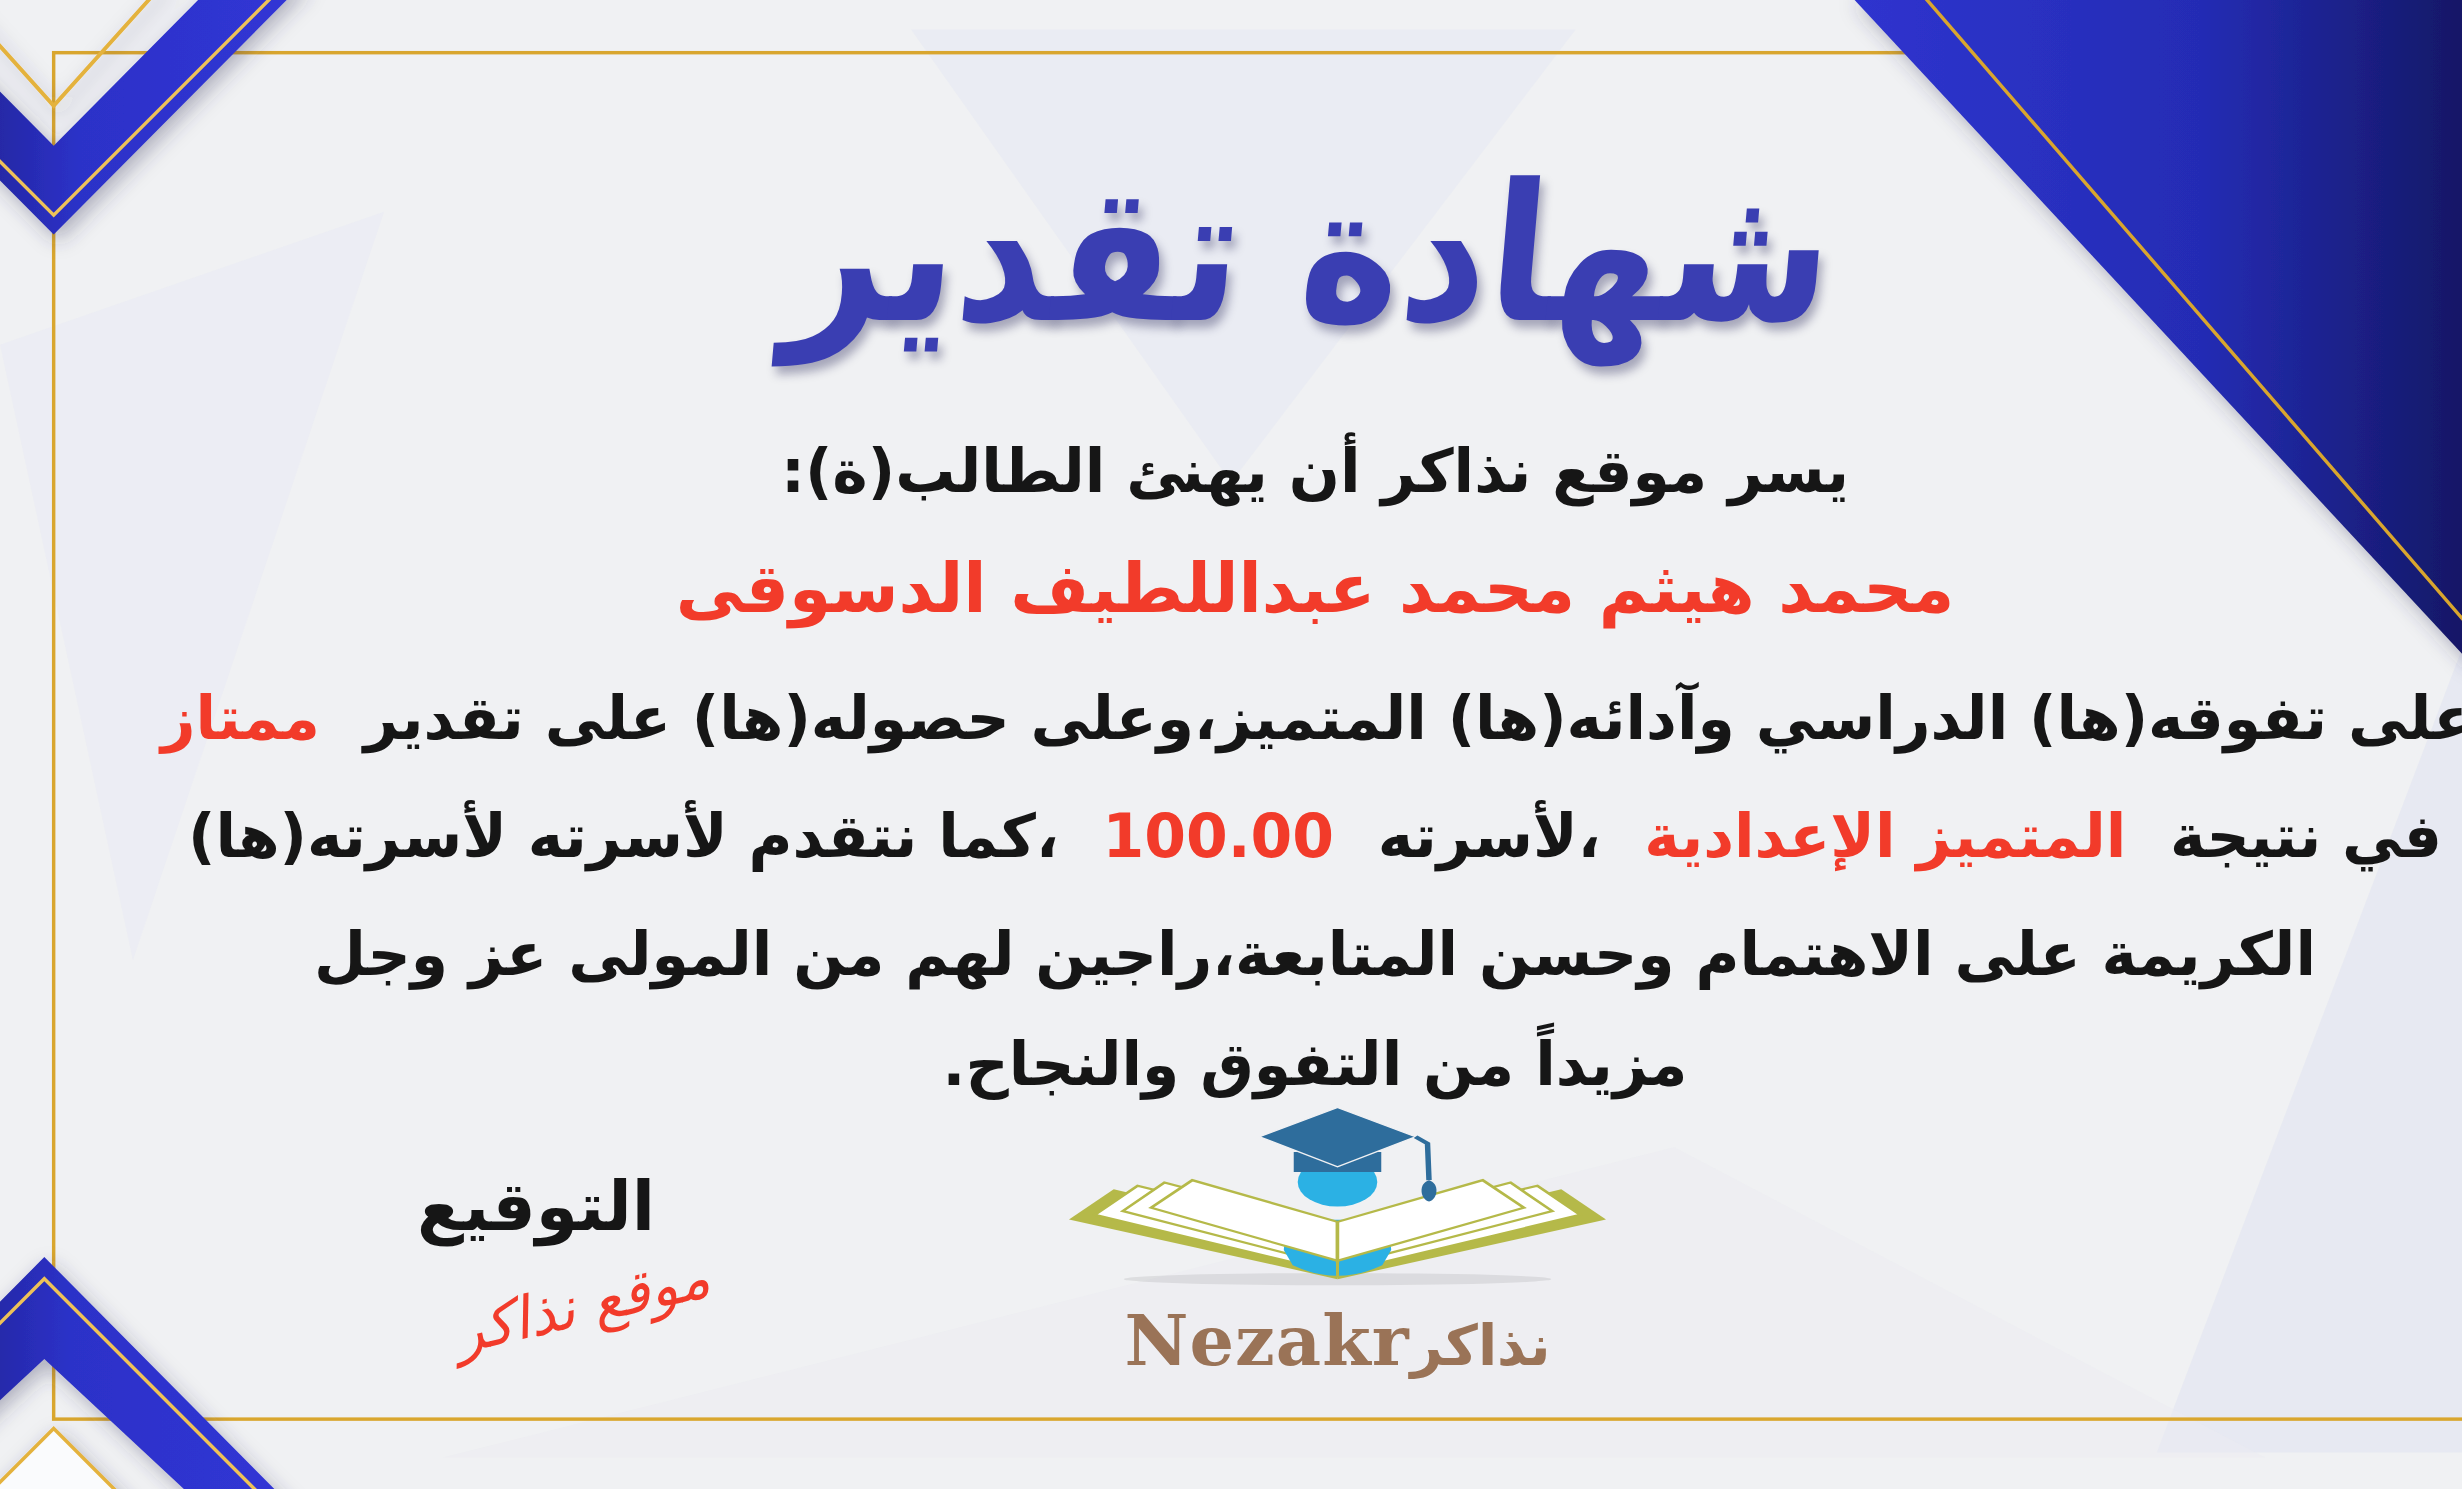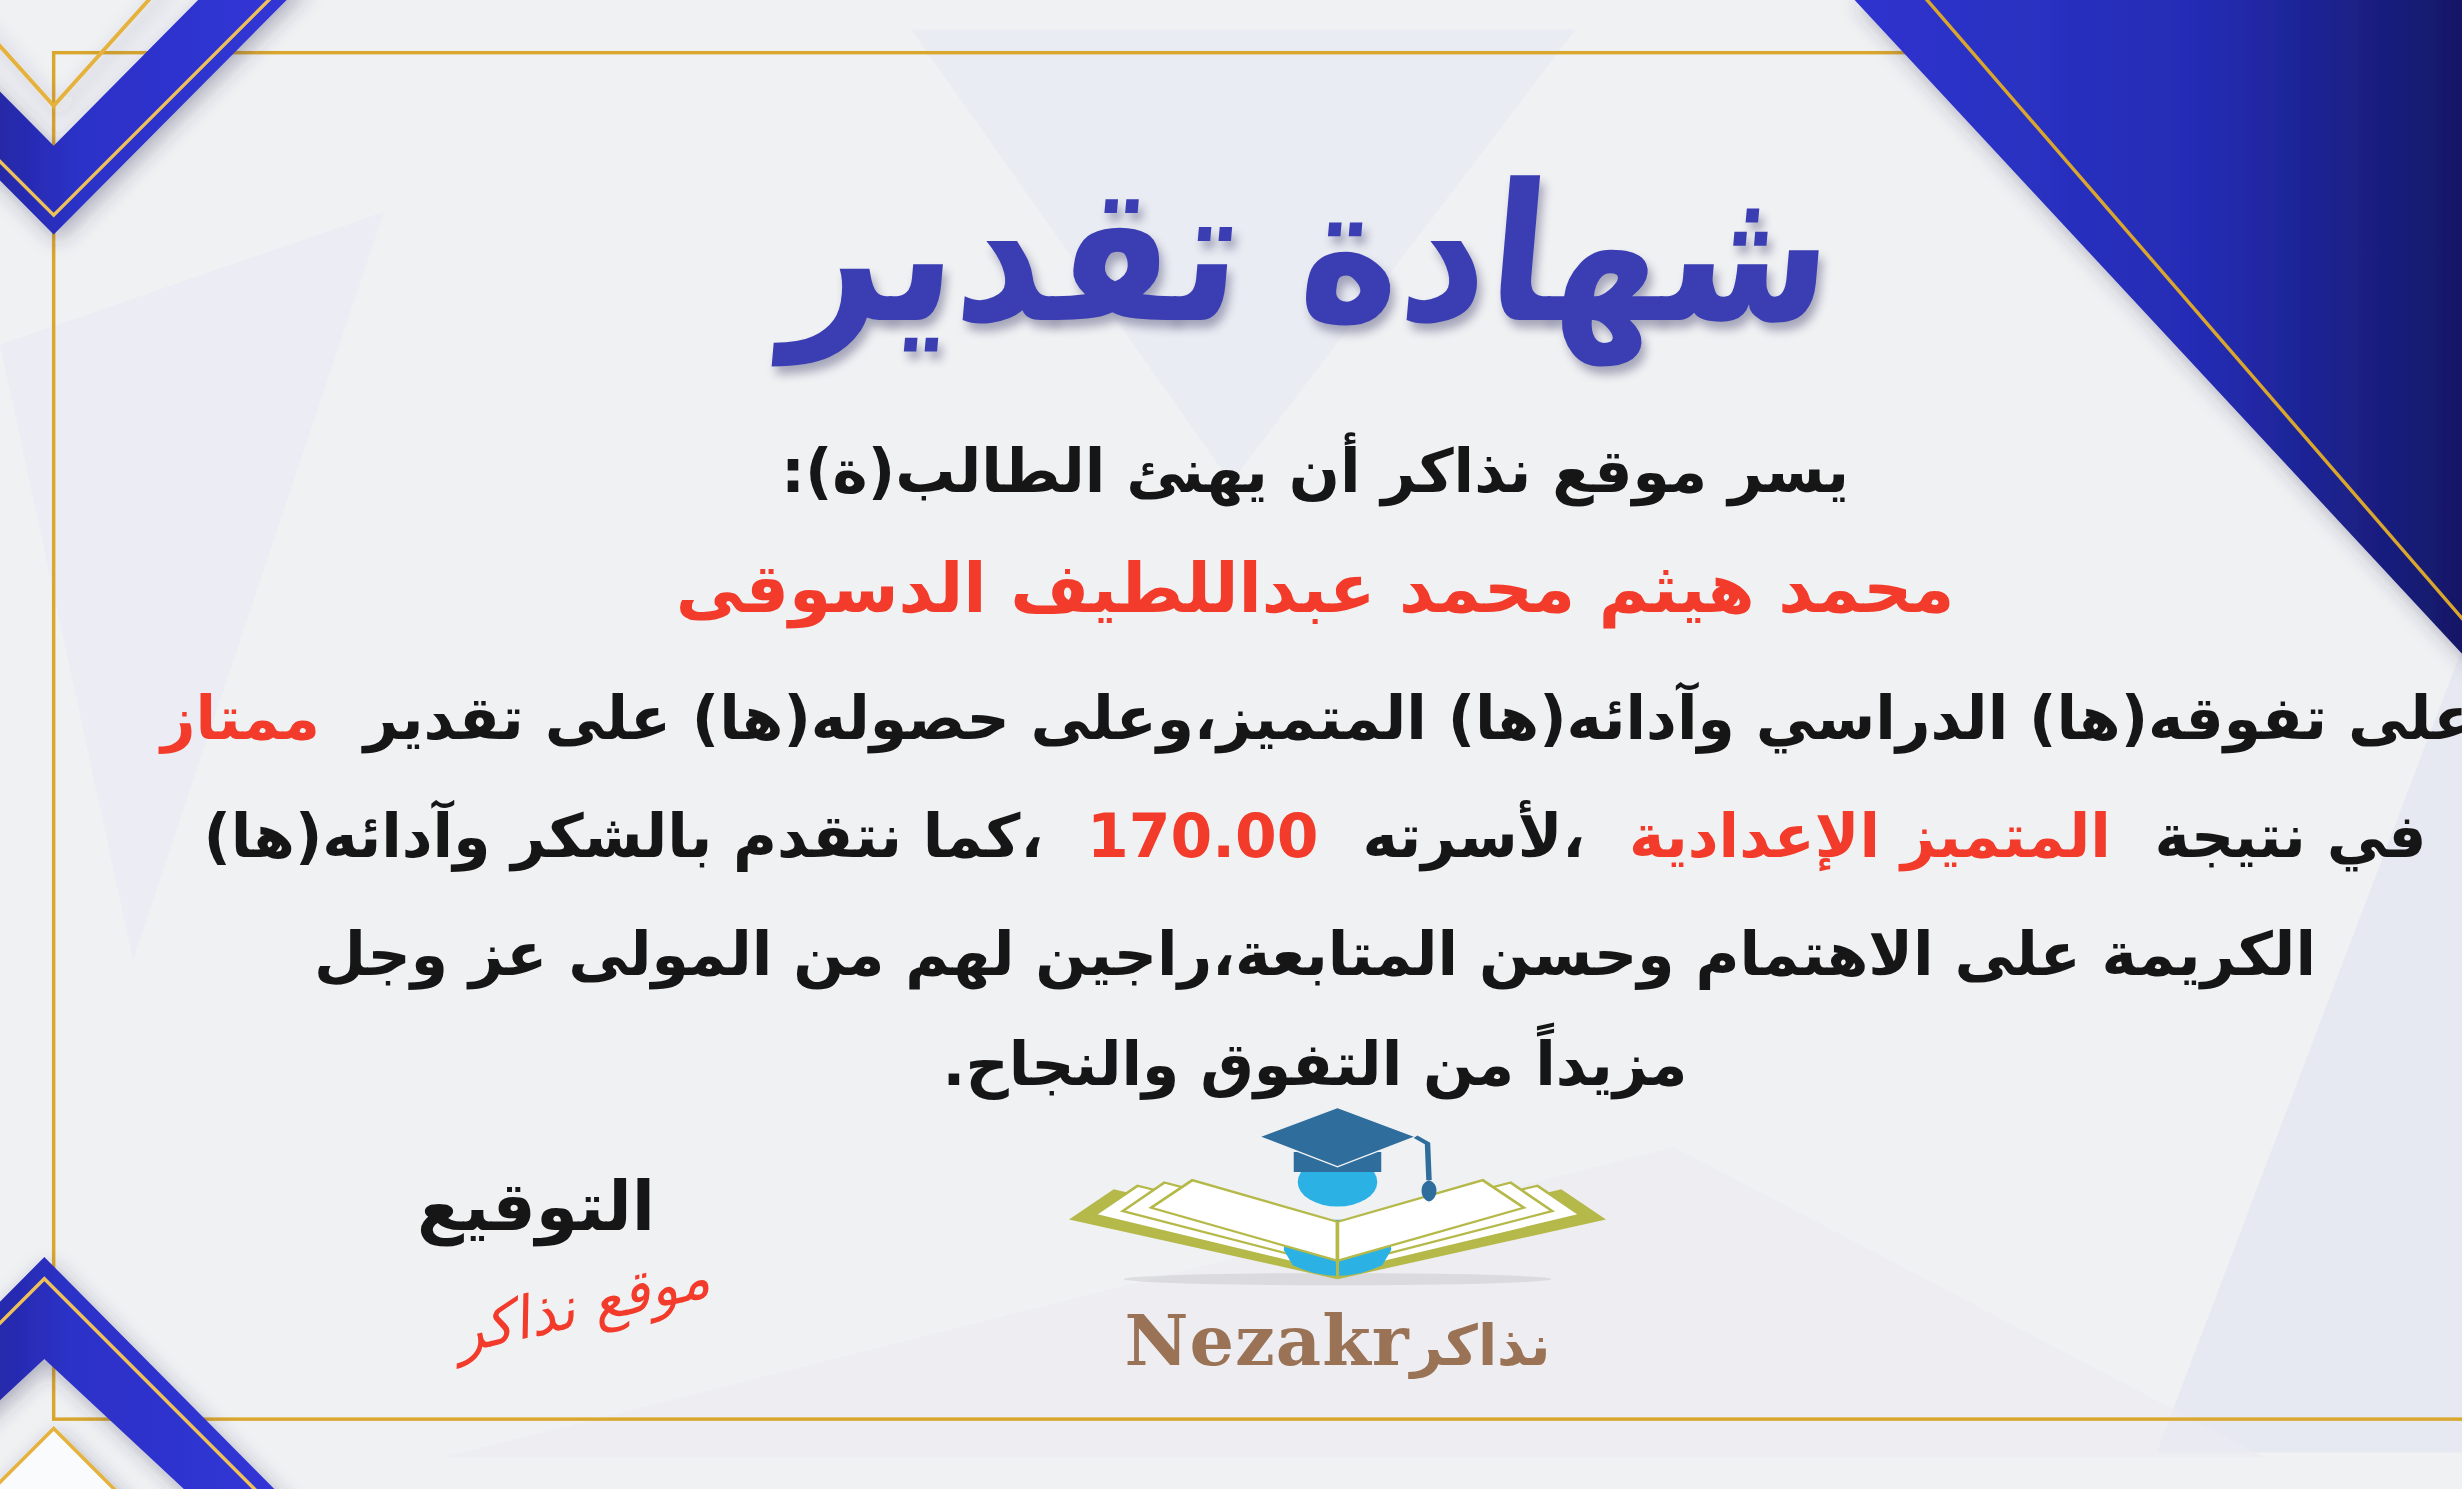--- a/index.html
+++ b/index.html
@@ -120,22 +120,22 @@
 
   <div class="layer rtl-line b1">
     <span class="seg">على تفوقه(ها) الدراسي وآدائه(ها) المتميز،وعلى حصوله(ها) على تقدير</span>
     <span class="red blank">ممتاز</span>
   </div>
 
   <div class="layer rtl-line b2">
     <span class="seg">في نتيجة</span>
     <span class="red blank">المتميز الإعدادية</span>
     <span class="seg">،لأسرته</span>
-    <span class="red blank">170.00</span>
-    <span class="seg">،كما نتقدم بالشكر وآدائه(ها)</span>
+    <span class="red blank">100.00</span>
+    <span class="seg">،كما نتقدم لأسرته لأسرته(ها)</span>
   </div>
 
   <div class="layer rtl-line b3">الكريمة على الاهتمام وحسن المتابعة،راجين لهم من المولى عز وجل</div>
 
   <div class="layer rtl-line b4">مزيداً من التفوق والنجاح.</div>
 
   <div class="layer sign-label">التوقيع</div>
   <div class="layer sign-script">موقع نذاكر</div>
 
   <div class="layer logo">

